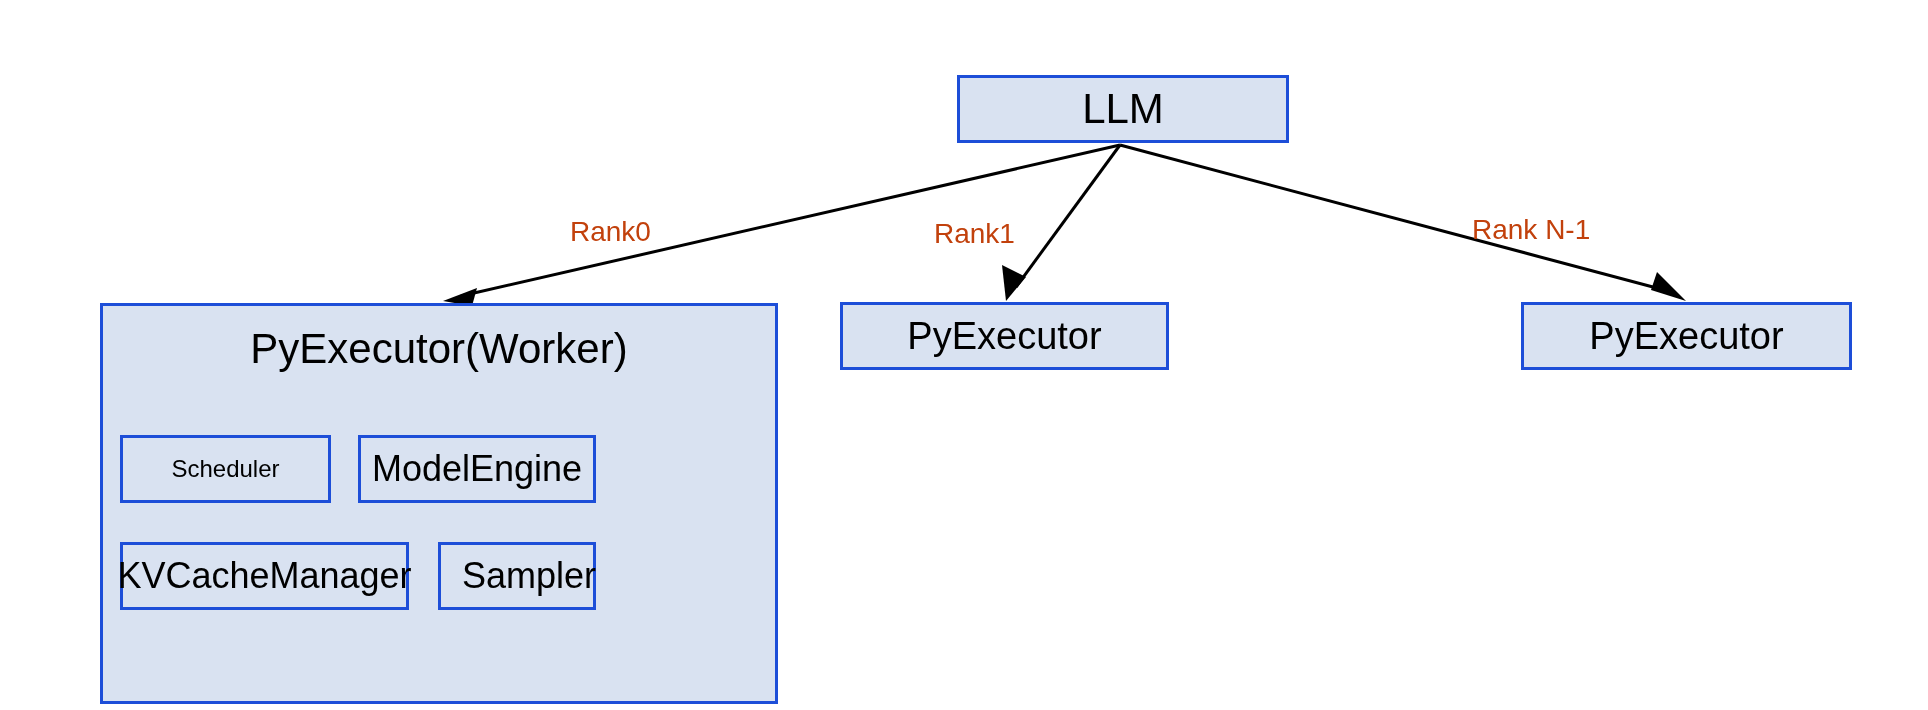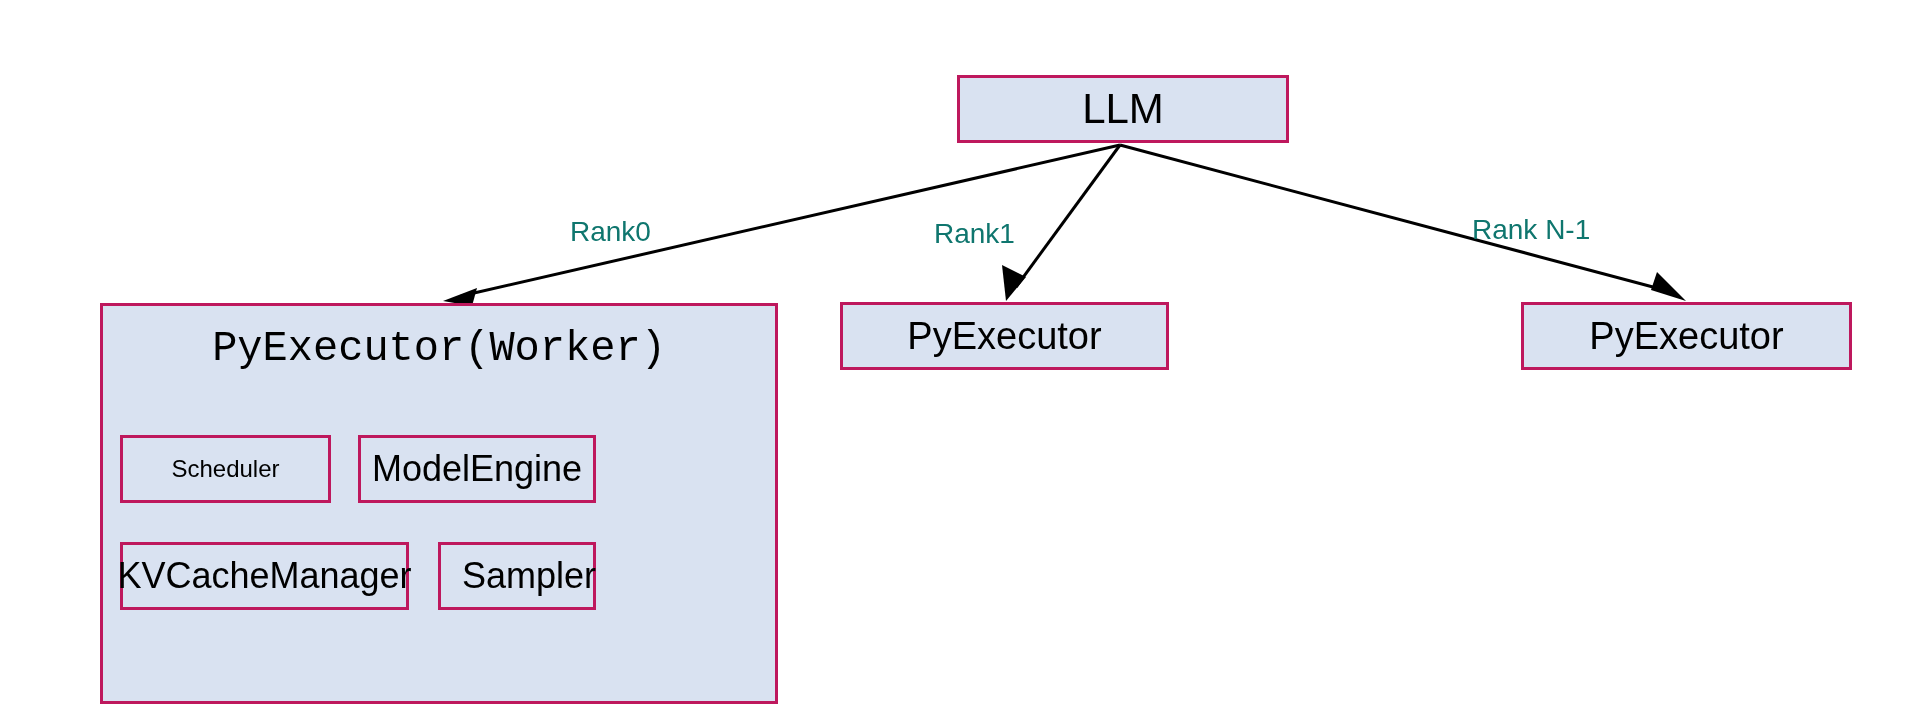--- a/index.html
+++ b/index.html
@@ -17,21 +17,21 @@
     width: 1928px;
     height: 710px;
     background: #ffffff;
     overflow: hidden;
   }
   
   .node {
     position: absolute;
     box-sizing: border-box;
     background: #d9e2f1;
-    border: 3px solid #be185d;
+    border: 3px solid #1d4ed8;
     display: flex;
     align-items: center;
     justify-content: center;
     color: #000000;
     line-height: 1;
     white-space: nowrap;
   }
   .node.inner {
     border-width: 3px;
   }
@@ -39,21 +39,20 @@
   #node-llm {
     left: 957px;  top: 75px;
     width: 332px; height: 68px;
     font-size: 42px;
   }
   #node-worker {
     left: 100px;  top: 303px;
     width: 678px; height: 401px;
     display: block;
     padding: 16px;
-    font-family: Liberation Mono, monospace;
   }
   #worker-title {
     position: absolute;
     left: 0; right: 0;
     top: 22px;
     text-align: center;
     font-size: 42px;
     line-height: 1;
     color: #000000;
     white-space: nowrap;
@@ -104,21 +103,21 @@
     fill: none;
   }
   .edge-head {
     fill: #000000;
     stroke: none;
   }
   
   .edge-label {
     position: absolute;
     font-size: 28px;
-    color: #0f766e;
+    color: #c2410c;
     white-space: nowrap;
     line-height: 1;
   }
   #label-rank0  { left: 570px;  top: 218px; }
   #label-rank1  { left: 934px;  top: 220px; }
   #label-rankn  { left: 1472px; top: 216px; }
 </style>
 </head>
 <body>
 

